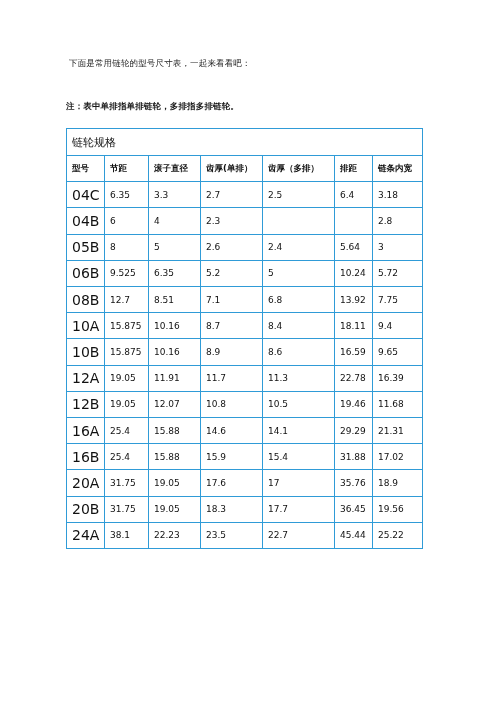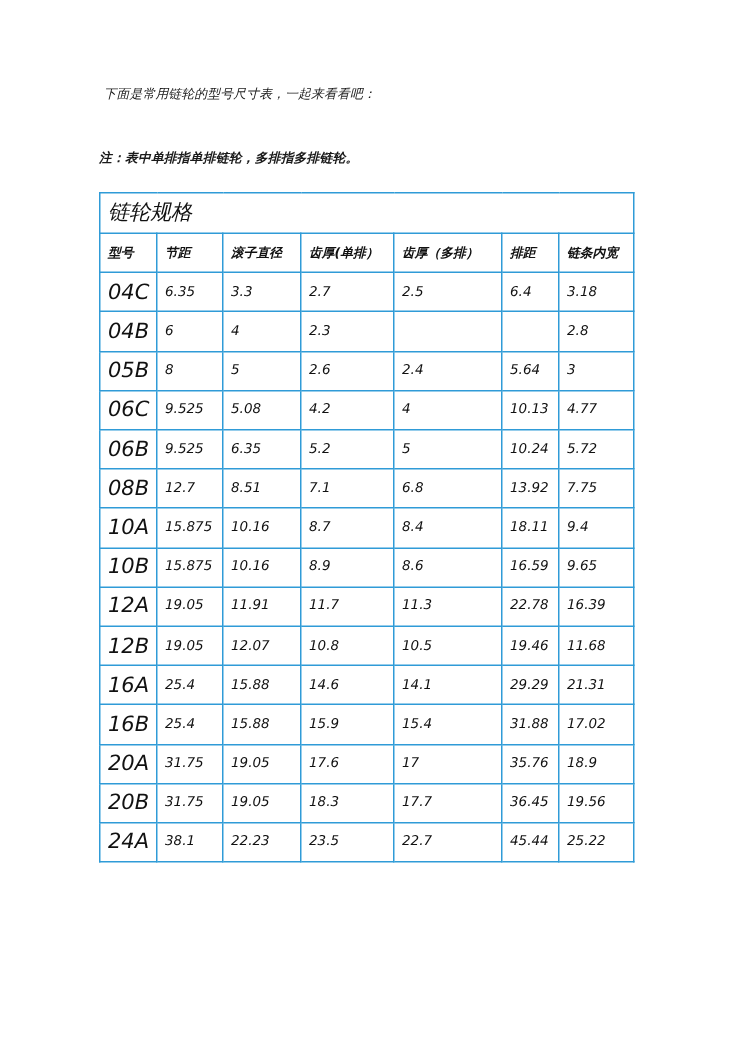--- a/index.html
+++ b/index.html
@@ -20,21 +20,20 @@
     width: 496px;
     height: 702px;
     background: #ffffff;
     box-sizing: border-box;
   }
   .content {
     position: absolute;
     left: 66px;
     top: 58px;
     width: 357px;
-    font-style: italic;
   }
   .intro-line {
     font-size: 8.5px;
     line-height: 1.25;
     color: #1a1a1a;
     letter-spacing: 0.15px;
     margin: 0 0 0 0;
     white-space: nowrap;
   }
   .intro-line.first {
@@ -64,21 +63,21 @@
     font-weight: normal;
     text-align: left;
     vertical-align: middle;
     color: #111111;
     box-sizing: border-box;
     overflow: hidden;
     white-space: nowrap;
   }
   table.spec-table tr.title-row td {
     height: 27px;
-    font-size: 14px;
+    font-size: 11px;
   }
   table.spec-table tr.header-row td {
     font-weight: bold;
     height: 26px;
   }
   table.spec-table tr.data-row td {
     height: 26.2px;
     font-size: 9px;
   }
   table.spec-table tr.data-row td.model-cell {
@@ -149,29 +148,20 @@
             <tr class="data-row">
               <td class="model-cell">05B</td>
               <td>8</td>
               <td>5</td>
               <td>2.6</td>
               <td>2.4</td>
               <td>5.64</td>
               <td>3</td>
             </tr>
             <tr class="data-row">
-              <td class="model-cell">06C</td>
-              <td>9.525</td>
-              <td>5.08</td>
-              <td>4.2</td>
-              <td>4</td>
-              <td>10.13</td>
-              <td>4.77</td>
-            </tr>
-            <tr class="data-row">
               <td class="model-cell">06B</td>
               <td>9.525</td>
               <td>6.35</td>
               <td>5.2</td>
               <td>5</td>
               <td>10.24</td>
               <td>5.72</td>
             </tr>
             <tr class="data-row">
               <td class="model-cell">08B</td>

